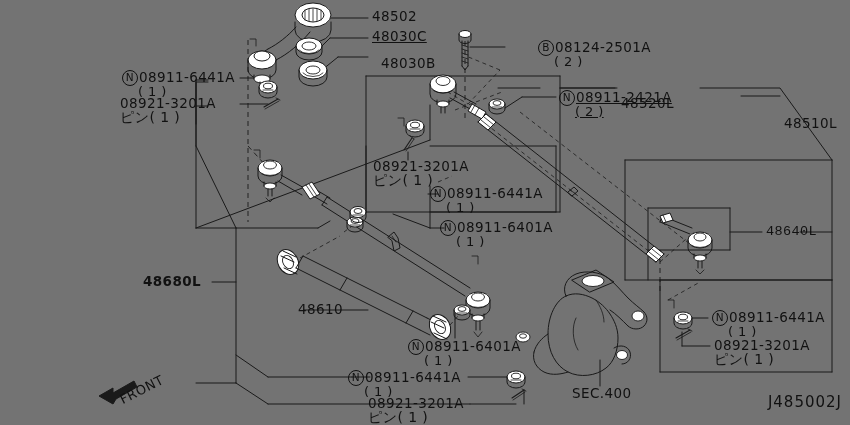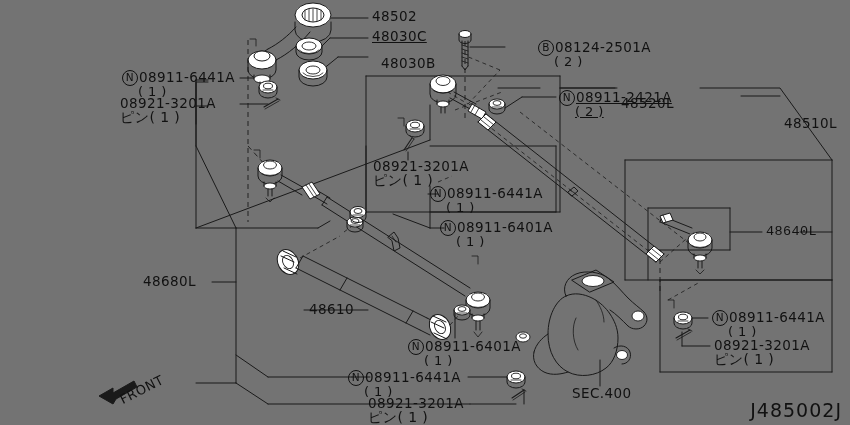--- a/index.html
+++ b/index.html
@@ -48,24 +48,24 @@
     border-radius:50%;
     text-align:center;
     font-size:10.5px;
     line-height:13px;
     vertical-align:1px;
     margin-right:1px;
     font-family:"DejaVu Sans","Liberation Sans",sans-serif;
   }
   .diagid{
     position:absolute;
-    font-size:19px;
+    font-size:15px;
     letter-spacing:1px;
     right:8px;
-    bottom:4px;
+    bottom:14px;
     color:#111;
     text-align:center;
   }
   .frontword{
     position:absolute;
     font-size:13px;
     letter-spacing:0.6px;
     transform:rotate(-27deg);
     transform-origin:left bottom;
     color:#111;
@@ -547,25 +547,25 @@
 
   <div class="lbl" style="left:440px; top:220px;">
     <span class="prefix">N</span><span>08911-6401A</span>
     <span class="qty">( 1 )</span>
   </div>
 
   <div class="lbl" style="left:766px; top:225px;font-family:Liberation Mono, monospace;">
     <span>48640L</span>
   </div>
 
-  <div class="lbl" style="left:143px; top:275px;">
+  <div class="lbl" style="left:143px; top:275px;font-weight:bold;">
     <span>48680L</span>
   </div>
 
-  <div class="lbl" style="left:298px; top:303px;margin-left:11px;">
+  <div class="lbl" style="left:298px; top:303px;">
     <span>48610</span>
   </div>
 
   <div class="lbl" style="left:712px; top:310px;">
     <span class="prefix">N</span><span>08911-6441A</span>
     <span class="qty">( 1 )</span>
   </div>
 
   <div class="lbl" style="left:714px; top:339px;">
     <span>08921-3201A</span>

